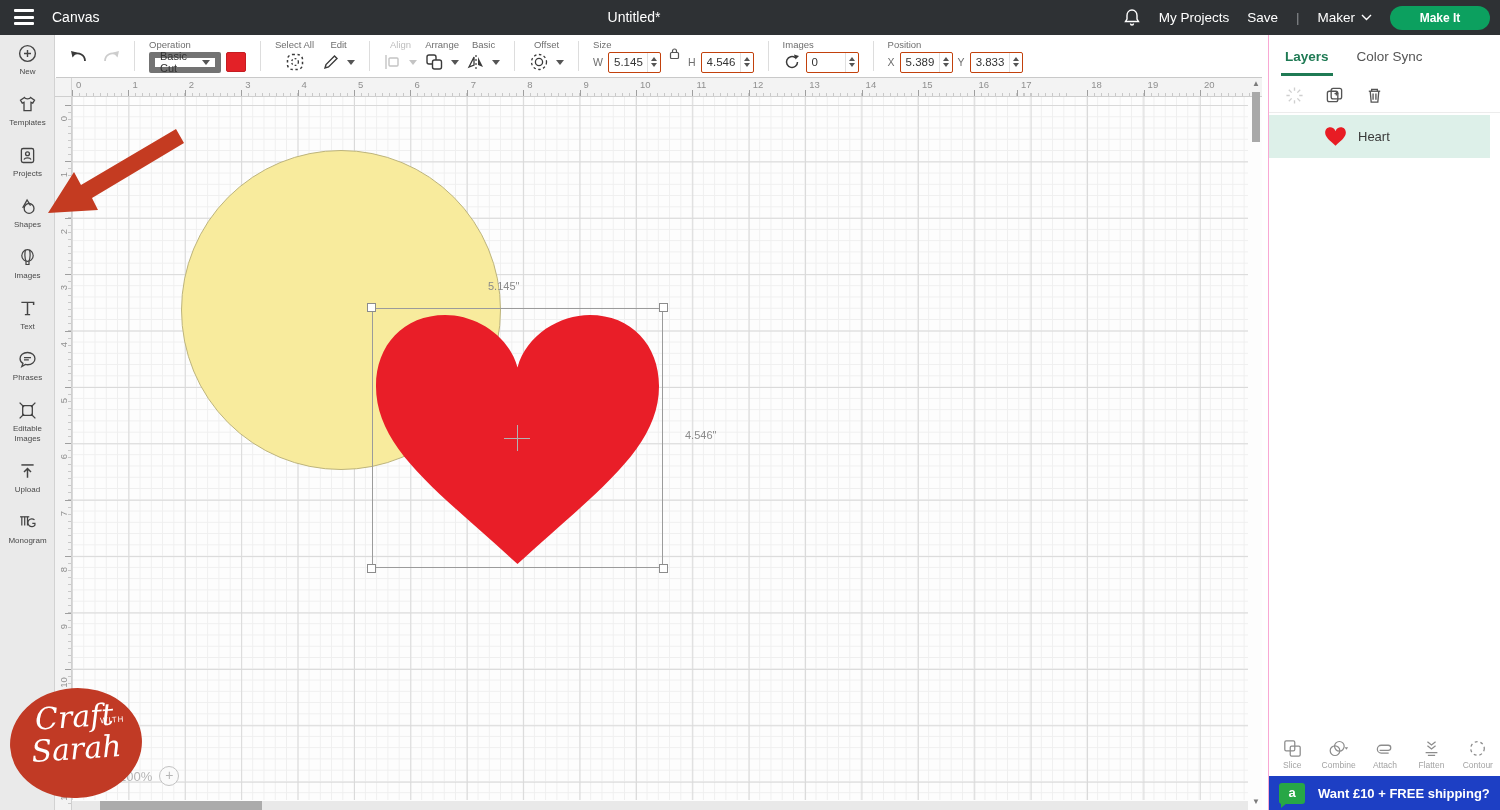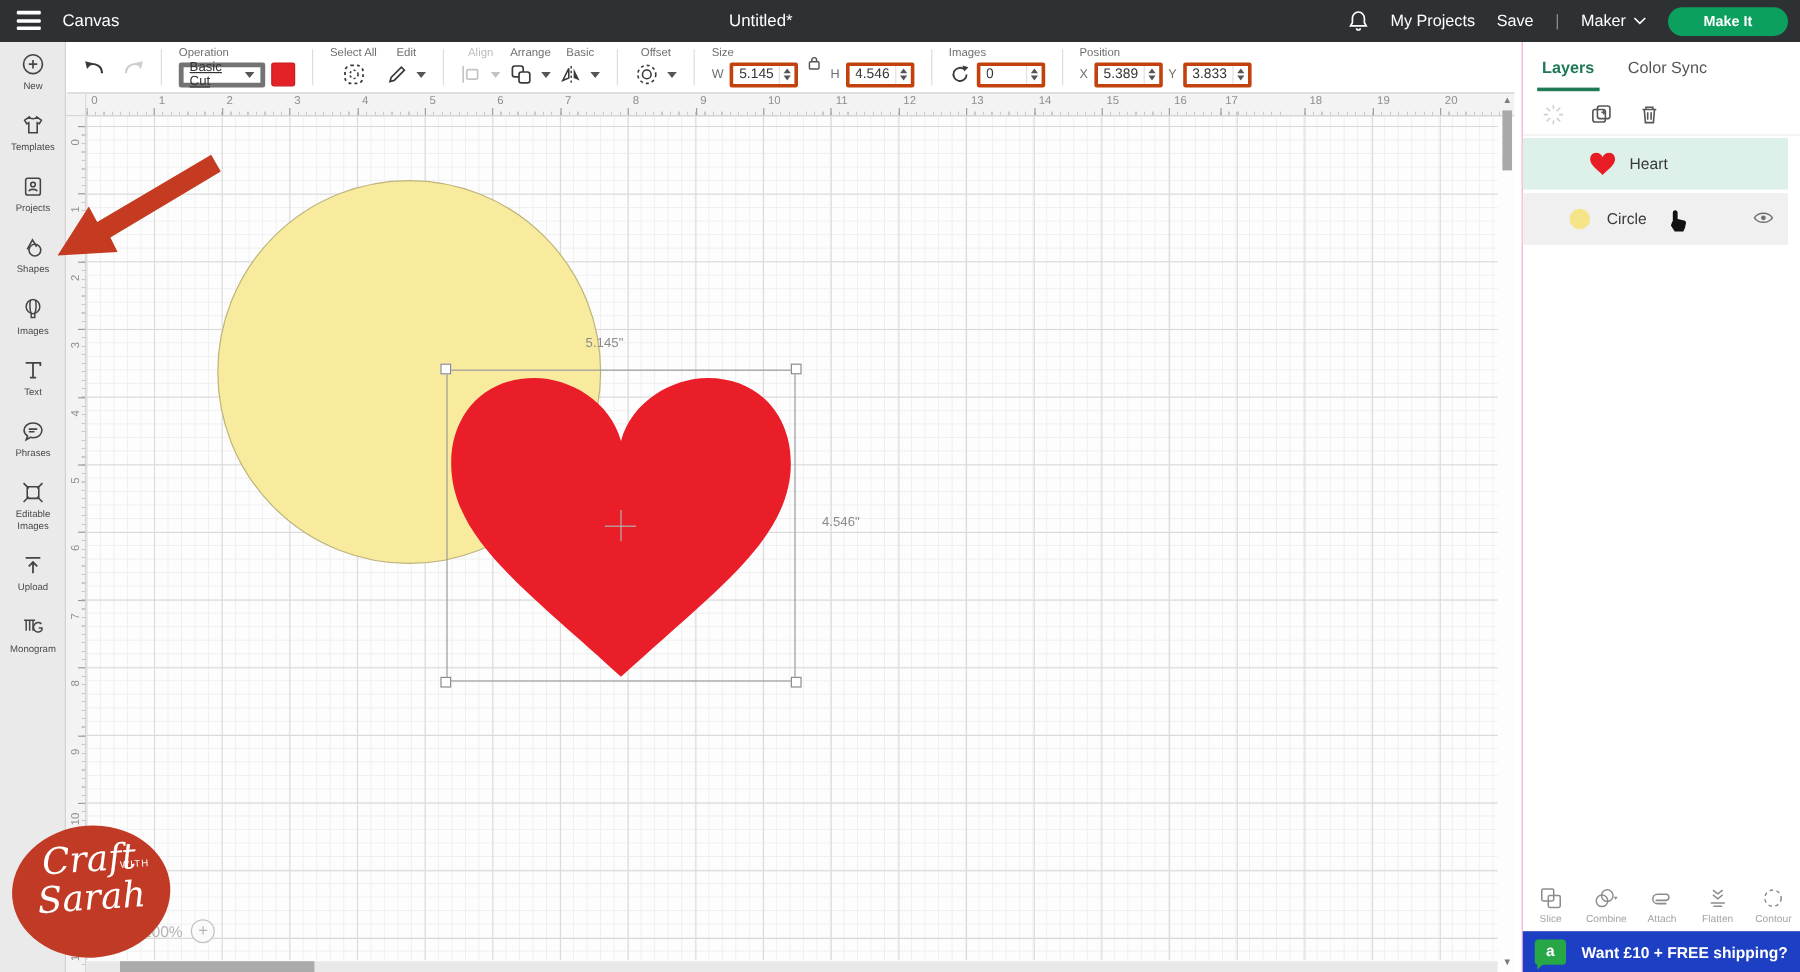--- a/index.html
+++ b/index.html
@@ -27,23 +27,23 @@
   
   #toolbar { position:absolute; left:56px; top:35px; width:1206px; height:43px; background:#fff; border-bottom:1px solid #c9c9c9; display:flex; align-items:center; padding-left:12px; z-index:6; }
   .tdiv { width:1px; height:30px; background:#ddd; margin:0 10px; }
   .tgroup { display:flex; flex-direction:column; align-items:center; margin:0 4px; }
   .tgroup .tlabel { font-size:9.5px; color:#6e6e6e; height:12px; line-height:12px; align-self:flex-start; }
   .tgroup.centered .tlabel { align-self:center; }
   .tgroup .trow { display:flex; align-items:center; gap:5px; height:23px; }
   .tgroup.disabled .tlabel { color:#bdbdbd; }
   .caret { width:0; height:0; border-left:4px solid transparent; border-right:4px solid transparent; border-top:5px solid #555; margin-left:2px; }
   .disabled .caret { border-top-color:#c4c4c4; }
-  .op-select { width:72px; height:21px; border:4px solid #737373; border-radius:2px; font-size:11px; color:#333; display:flex; align-items:center; justify-content:space-between; padding:0 5px; background:#fff; cursor:pointer;text-decoration:underline; }
+  .op-select { width:72px; height:21px; border:6px solid #737373; border-radius:2px; font-size:11px; color:#333; display:flex; align-items:center; justify-content:space-between; padding:0 5px; background:#fff; cursor:pointer; }
   .color-swatch { width:20px; height:20px; background:#e32127; border-radius:2px; border:1px solid #c51d22; cursor:pointer; }
-  .num-field { display:flex; align-items:center; border:3px solid #c2410c; border-radius:2px; height:21px; background:#fff; }
+  .num-field { display:flex; align-items:center; border:1px solid #c2410c; border-radius:2px; height:21px; background:#fff; }
   .num-field input { width:38px; border:none; outline:none; font-size:11.5px; color:#333; text-align:left; padding-left:5px; font-family:"Liberation Sans",sans-serif; background:transparent; }
   .stepper { display:flex; flex-direction:column; justify-content:center; padding:0 3px; border-left:1px solid #e0e0e0; height:100%; cursor:pointer; }
   .stepper i { width:0; height:0; border-left:3.5px solid transparent; border-right:3.5px solid transparent; }
   .stepper .up { border-bottom:4px solid #555; margin-bottom:2px; }
   .stepper .dn { border-top:4px solid #555; }
   .fieldlbl { font-size:10.5px; color:#6e6e6e; }
   .size-lock { position:relative; top:-7px; margin:0 2px; cursor:pointer; }
   .undo-redo { display:flex; gap:14px; margin-right:2px; }
   .undo-redo svg { width:20px; height:17px; cursor:pointer; }
   .icon-btn { cursor:pointer; display:flex; align-items:center; }
@@ -709,30 +709,15 @@
       <span id="promo-text">Want £10 + FREE shipping?</span>
     </div>
   <div class="layer-row selected" style="top: 80px;">
         <span class="licon">
           <svg width="21" height="19" viewBox="0 0 290 260">
             <path d="M145 56 C136 22 102 2 72 2 C30 2 2 33 2 75 C2 140 66 184 145 258 C224 184 288 140 288 75 C288 33 260 2 218 2 C188 2 154 22 145 56 Z" fill="#e81c24"></path>
           </svg>
         </span>
         <span class="lname">Heart</span>
       </div>
-      <div class="layer-row hovered" style="top: 126px;">
-        <span class="licon">
-          <svg width="19" height="19" viewBox="0 0 20 20">
-            <circle cx="10" cy="10" r="9" fill="#f6e488"></circle>
-          </svg>
-        </span>
-        <span class="lname">Circle</span>
-        <svg width="15" height="20" viewBox="0 0 15 20" style="position:absolute; left:122px; top:13px;">
-          <path d="M5 1.2 C6.2 1.2 7 2 7 3.2 L7 8.6 L12.4 9.8 C13.4 10 14 10.8 14 11.8 L13.2 15.6 L11.8 19 L4.6 19 L1.4 14 L2.6 10.6 L3 10.6 L3 3.2 C3 2 3.8 1.2 5 1.2 Z" fill="#111"></path>
-        </svg>
-        <span class="layer-eye"><svg width="17" height="13" viewBox="0 0 17 13">
-            <path d="M1 6.5 C4.5 1.5 12.5 1.5 16 6.5 C12.5 11.5 4.5 11.5 1 6.5 Z" fill="none" stroke="#6f6f6f" stroke-width="1.2"></path>
-            <circle cx="8.5" cy="6.5" r="2" fill="#6f6f6f"></circle>
-          </svg></span>
-      </div>
     </div>
 
 </div>
 
 </body></html>

